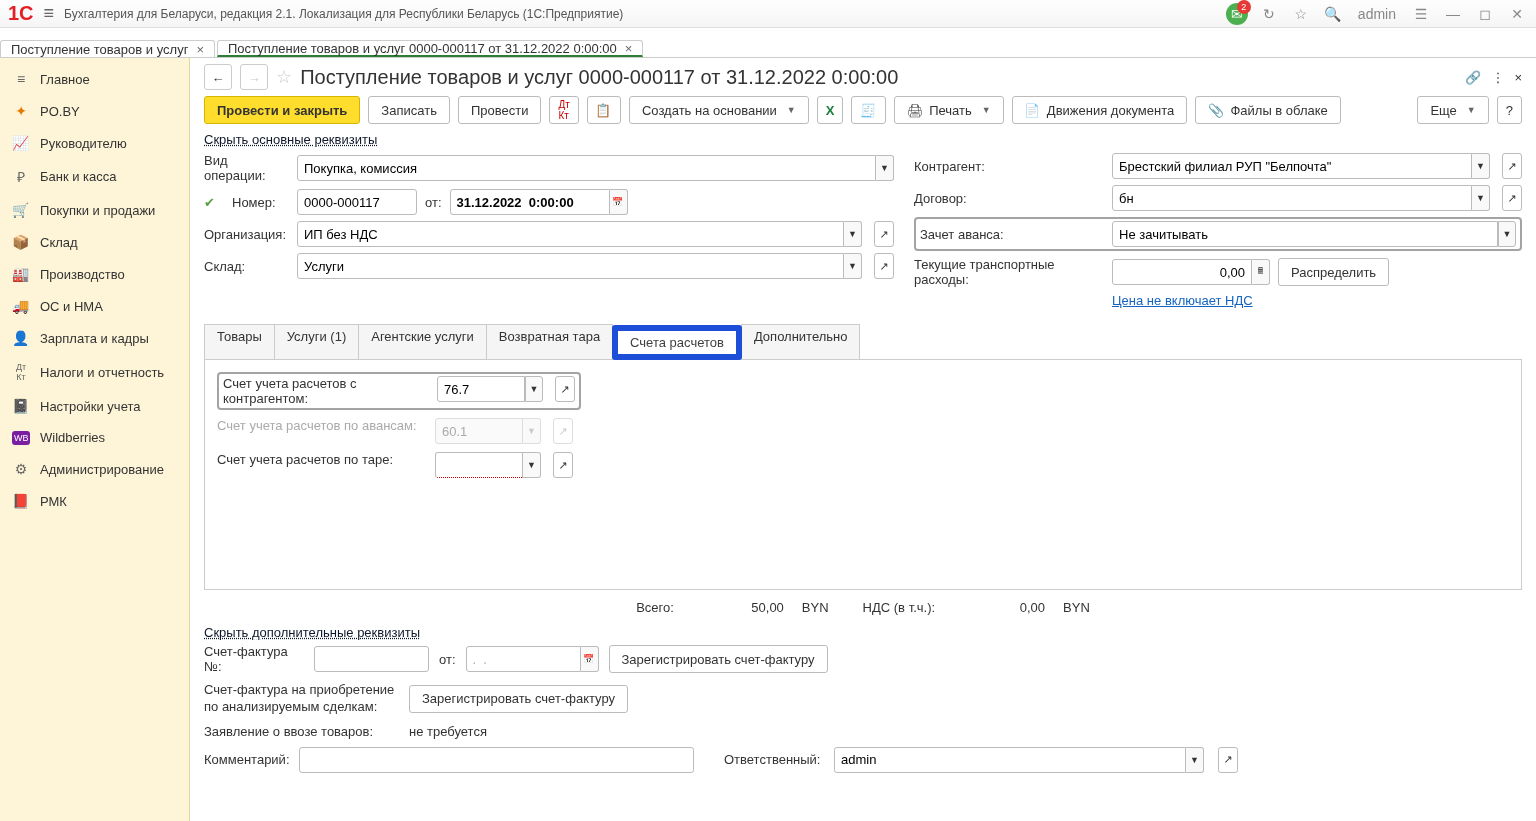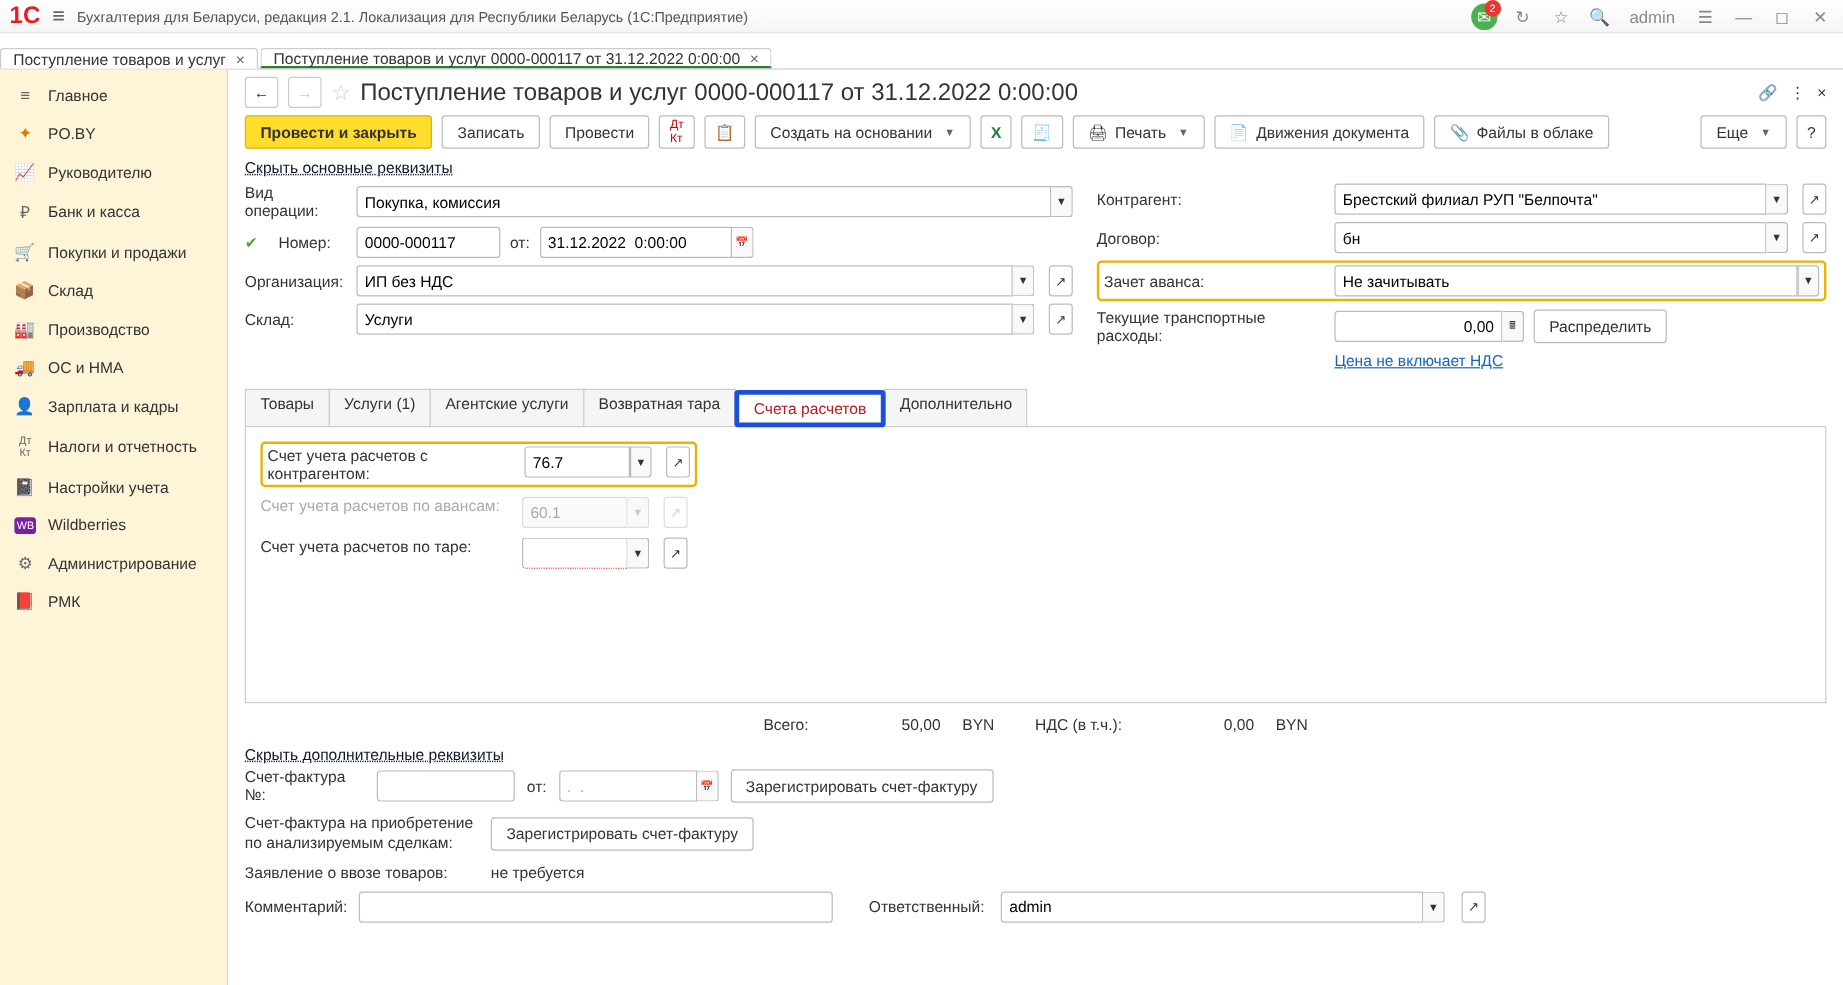--- a/index.html
+++ b/index.html
@@ -34,26 +34,26 @@
 .link-green{color:#0f172a;text-decoration:underline dotted;cursor:pointer;font-size:13px}
 .form-grid{display:grid;grid-template-columns:690px 1fr;gap:0 20px;margin-top:6px}
 .form-row{display:flex;align-items:center;margin-bottom:6px;gap:8px}
 .lbl{width:85px;color:#333;font-size:13px}
 .lbl-wide{width:190px}
 .inp{height:26px;border:1px solid #bbb;border-radius:3px;padding:0 6px;background:#fff;font-size:13px}
 .dd-btn{width:18px;height:26px;border:1px solid #bbb;border-left:none;background:#f9f9f9;border-radius:0 3px 3px 0;display:flex;align-items:center;justify-content:center;font-size:9px;cursor:pointer}
 .open-btn{width:20px;height:26px;border:1px solid #bbb;background:#fff;border-radius:3px;margin-left:4px;display:flex;align-items:center;justify-content:center;font-size:11px;cursor:pointer}
 .inp-group{display:flex}
 .inp-group .inp{border-radius:3px 0 0 3px}
-.red-wrap{border:2px solid #eab308;border-radius:4px;padding:1px}
+.red-wrap{border:2px solid #a3a3a3;border-radius:4px;padding:1px}
 .red-wrap .inp,.red-wrap .dd-btn{border:1px solid #bbb}
 .vat-link{color:#1565c0;text-decoration:underline;cursor:pointer}
 .sub-tabs{display:flex;border-bottom:1px solid #ccc;margin-top:10px}
 .sub-tab{padding:4px 12px;border:1px solid #ccc;border-bottom:none;background:#f5f5f5;margin-right:-1px;cursor:pointer;font-size:13px}
-.sub-tab.red{border:4px solid #1d4ed8;color:#b91c1c;background:#fff;position:relative;top:1px;border-radius:3px}
+.sub-tab.red{border:6px solid #1d4ed8;color:#404040;background:#fff;position:relative;top:1px;border-radius:3px}
 .accounts-panel{border:1px solid #ccc;border-top:none;padding:12px;min-height:230px}
 .acc-row{display:flex;align-items:flex-start;gap:8px;margin-bottom:8px}
 .acc-lbl{width:210px;font-size:13px}
 .acc-lbl.disabled{color:#aaa}
 .acc-inp{width:88px;height:26px;border:1px solid #bbb;border-radius:3px 0 0 3px;padding:0 6px}
 .acc-inp.disabled{color:#aaa;border-color:#ddd}
 .acc-inp.dotted{border-bottom:1px dotted #c00}
 .totals{display:flex;justify-content:center;align-items:center;gap:14px;margin:10px 0;font-size:13px}
 .totals .tv{display:inline-block;min-width:100px;text-align:right;padding-right:4px}
 .footer-section{margin-top:4px}
@@ -223,21 +223,21 @@
             <input class="inp" style="flex: 1 1 0%;" value="Покупка, комиссия">
             <div class="dd-btn">▼</div>
           </div>
         </div>
         <div class="form-row">
           <span style="width:20px;color:#5a9e3f">✔</span>
           <span style="width:57px">Номер:</span>
           <input class="inp" style="width: 120px;" value="0000-000117">
           <span>от:</span>
           <div class="inp-group">
-            <input class="inp" style="width: 160px;" value="31.12.2022  0:00:00">
+            <input class="inp" style="width: 160px; font-weight: bold;" value="31.12.2022  0:00:00">
             <div class="dd-btn">📅</div>
           </div>
         </div>
         <div class="form-row">
           <span class="lbl">Организация:</span>
           <div class="inp-group" style="flex:1">
             <input class="inp" style="flex: 1 1 0%;" value="ИП без НДС">
             <div class="dd-btn">▼</div>
           </div>
           <div class="open-btn">↗</div>

